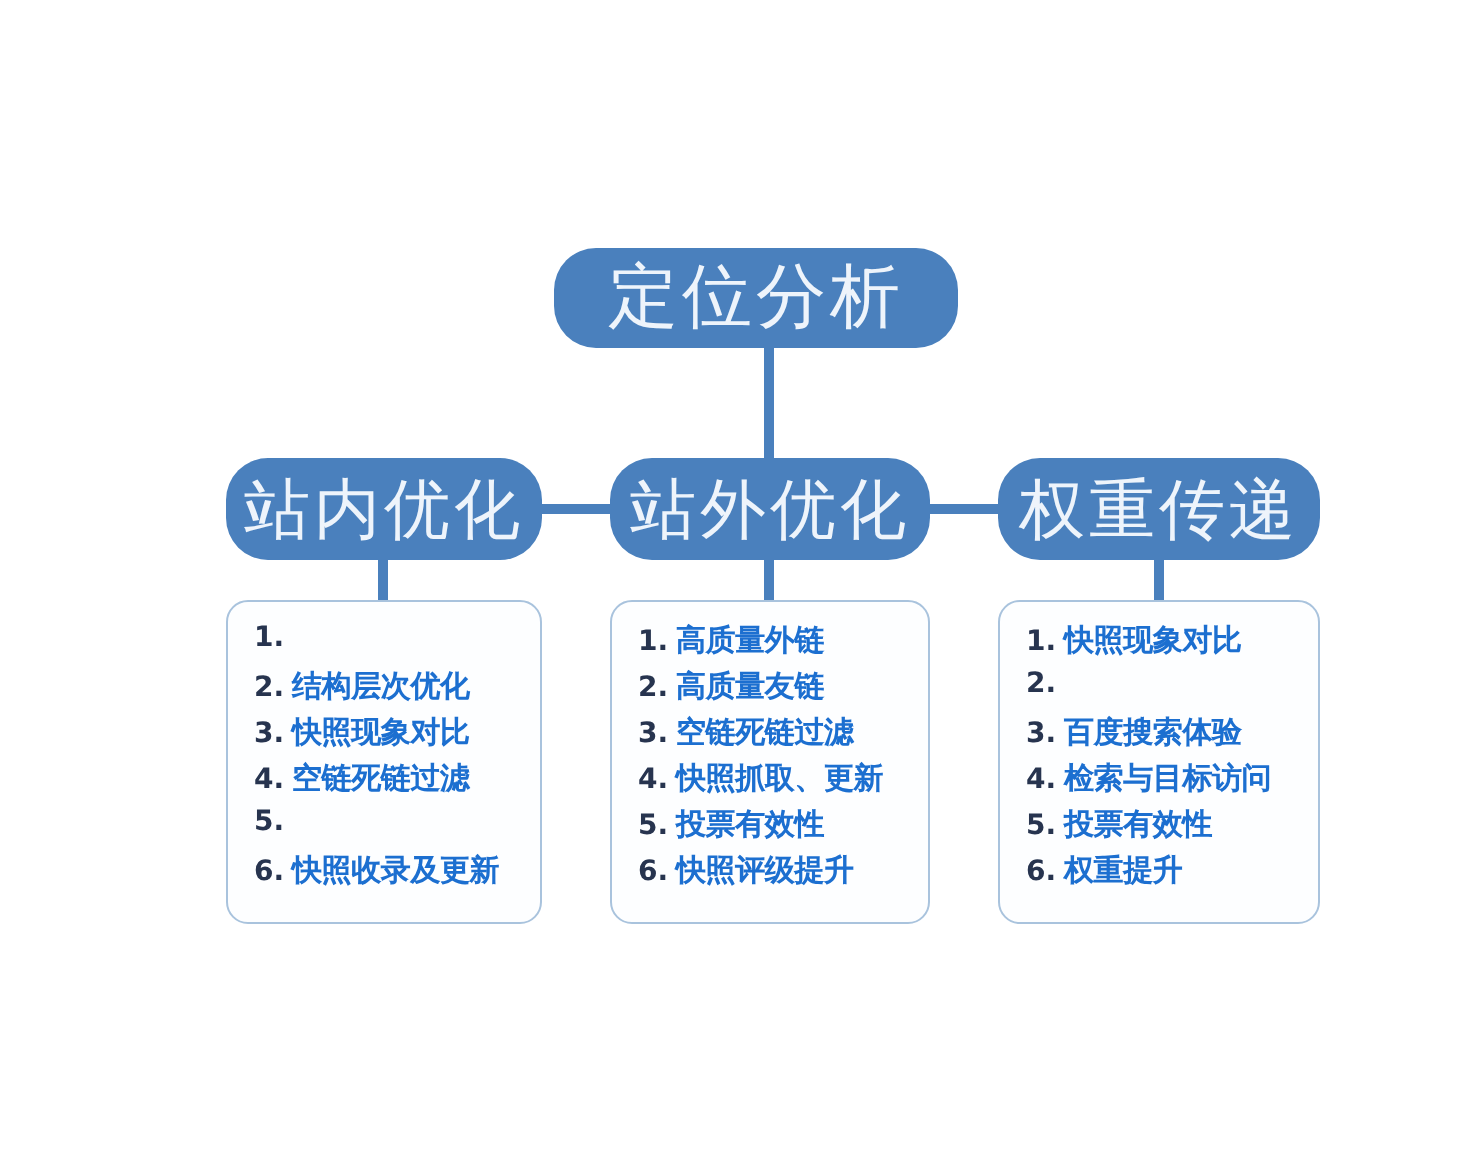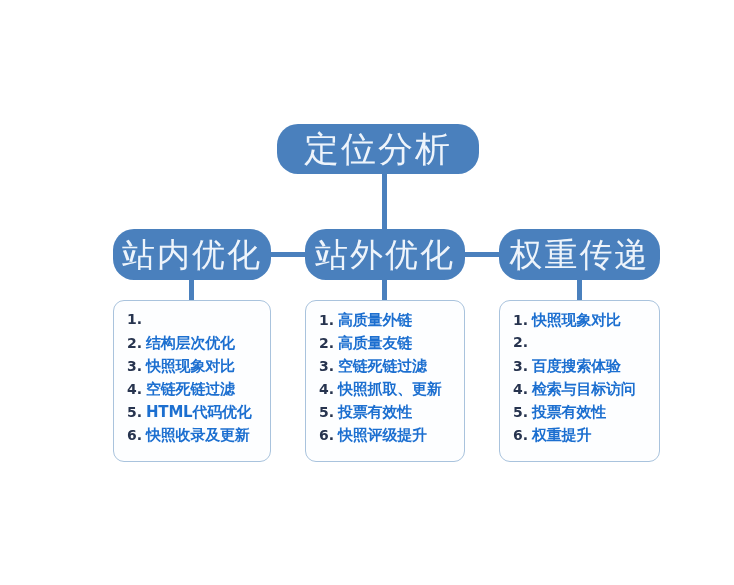--- a/index.html
+++ b/index.html
@@ -144,21 +144,20 @@
     <div class="list-row">
       <span class="row-num">3.</span>
       <span class="row-text">快照现象对比</span>
     </div>
     <div class="list-row">
       <span class="row-num">4.</span>
       <span class="row-text">空链死链过滤</span>
     </div>
     <div class="list-row">
       <span class="row-num">5.</span>
-      <span class="row-text">HTML代码优化</span>
     </div>
     <div class="list-row">
       <span class="row-num">6.</span>
       <span class="row-text">快照收录及更新</span>
     </div>
   </div>
 
   <div class="list-box" id="list-offsite">
     <div class="list-row">
       <span class="row-num">1.</span>

